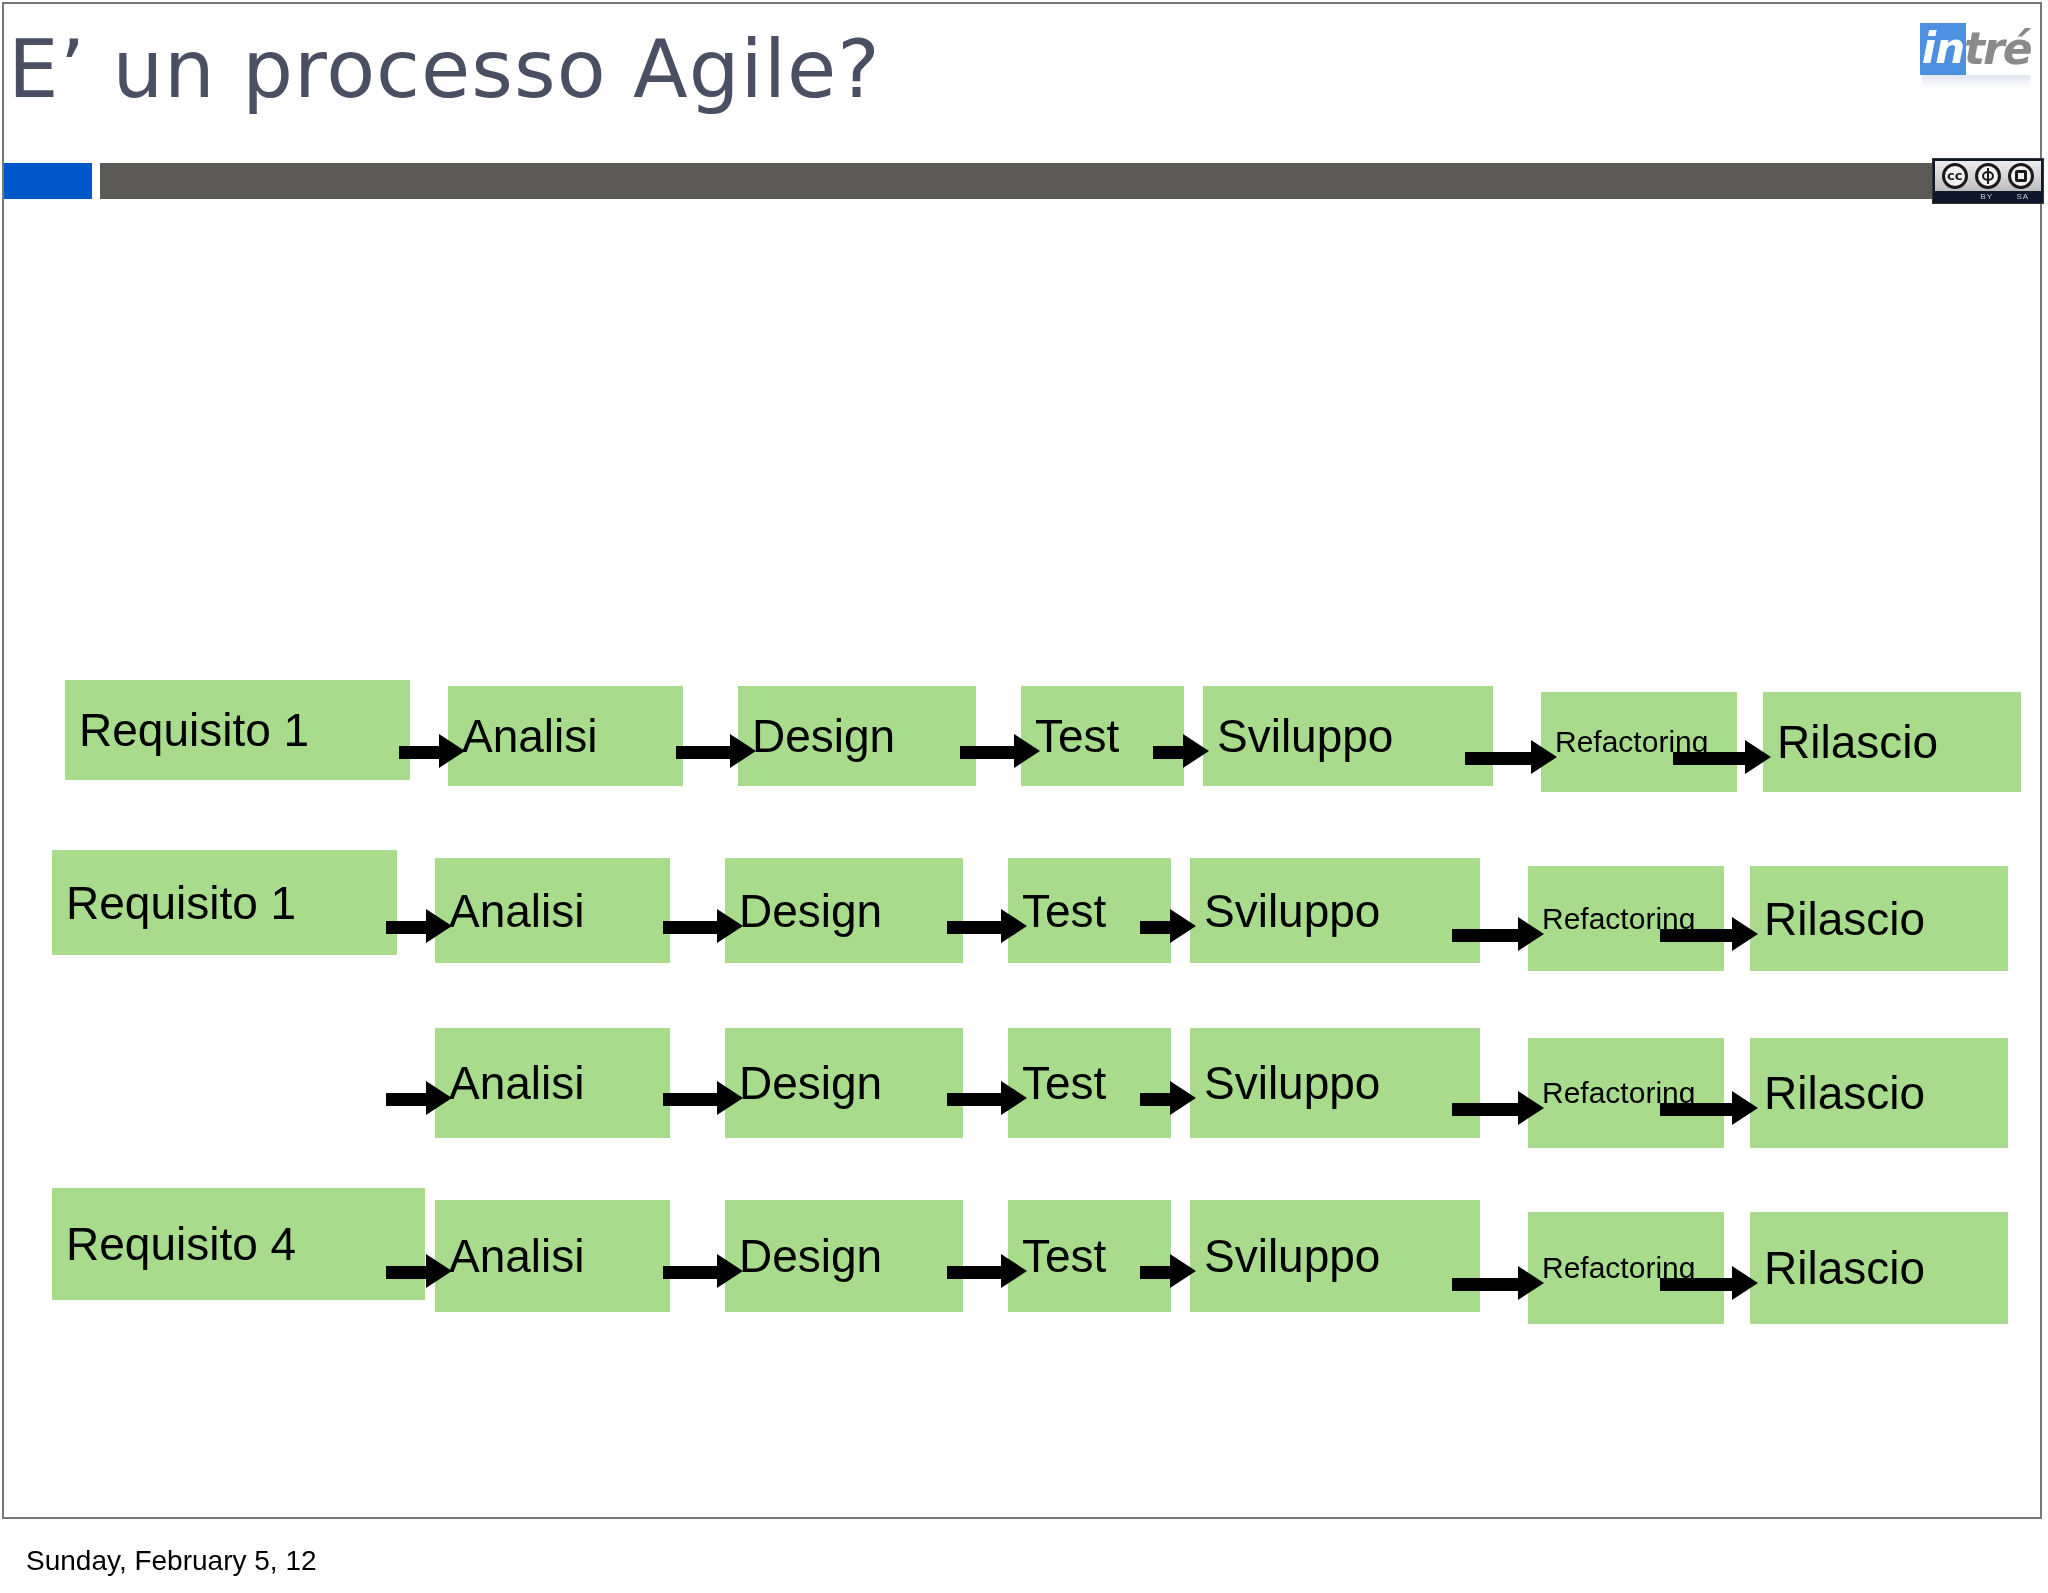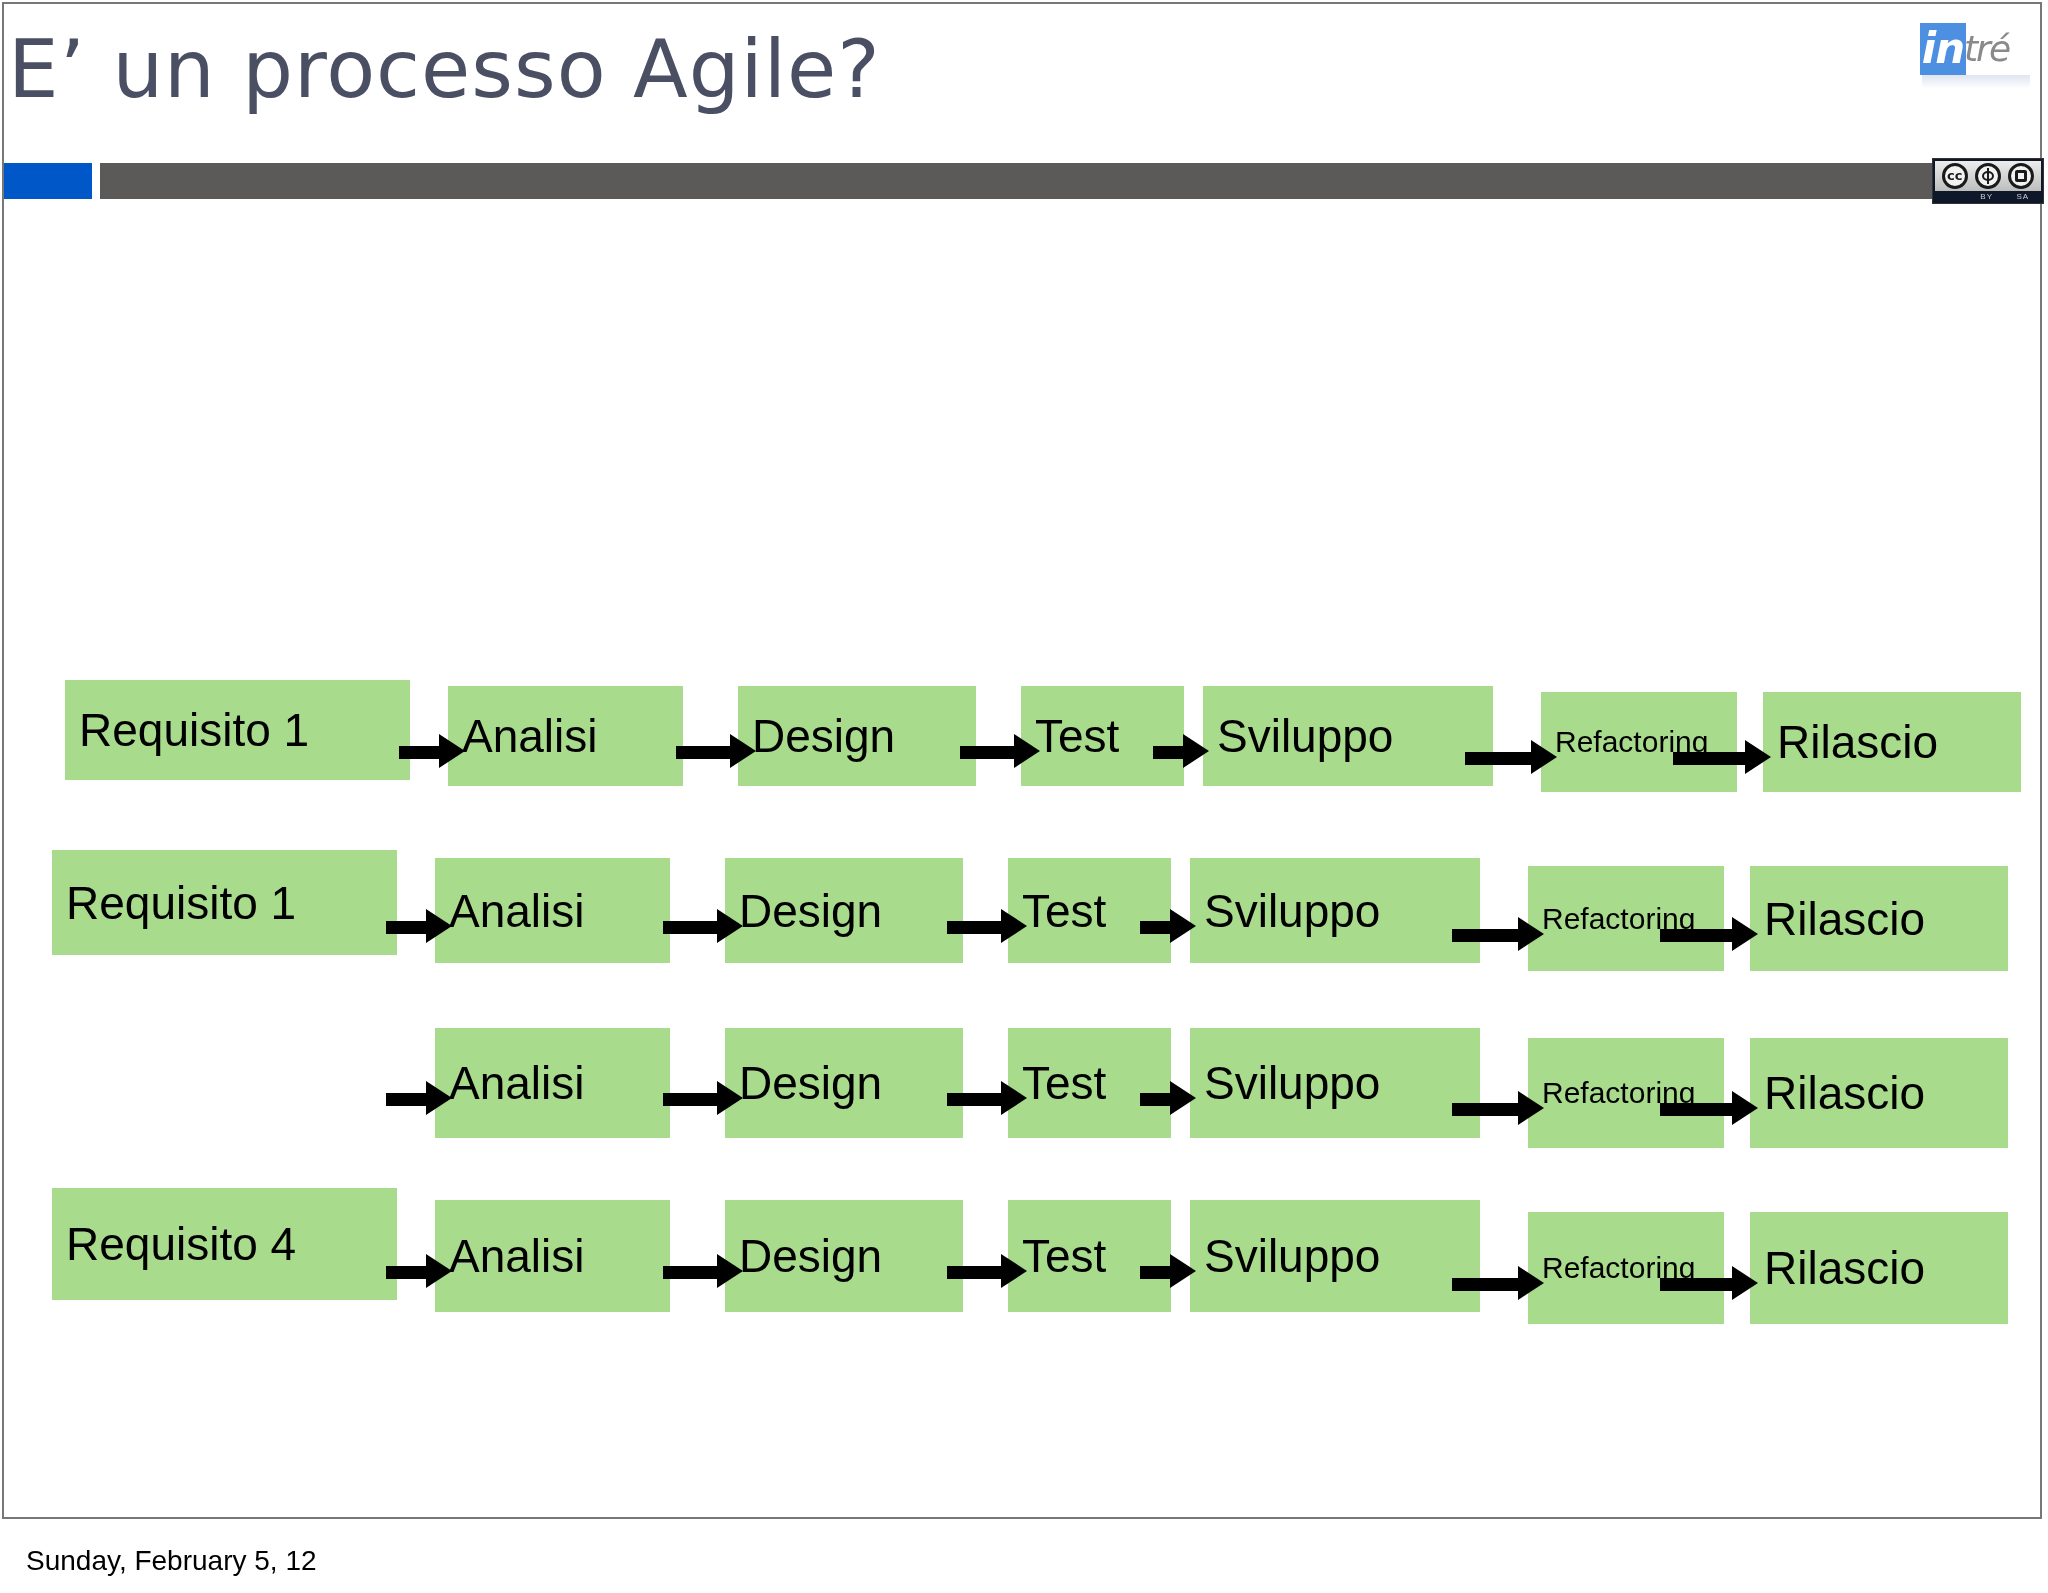--- a/index.html
+++ b/index.html
@@ -88,22 +88,22 @@
     text-align: center;
     letter-spacing: -1px;
   }
   .logo-tre {
     position: absolute;
     left: 44px;
     top: 4px;
     height: 52px;
     color: #8a8a8a;
     font-family: "DejaVu Sans", sans-serif;
-    font-weight: normal;
-    font-size: 36px;
+    font-weight: bold;
+    font-size: 44px;
     line-height: 52px;
     font-style: italic;
     letter-spacing: -2px;
   }
   .logo-reflect {
     position: absolute;
     left: 2px;
     top: 56px;
     width: 108px;
     height: 14px;
@@ -422,21 +422,21 @@
         <div class="arrow" style="left: 1452px; top: 491px; width: 92px;">
           <div class="shaft" style="width: 66px;"></div>
           <div class="head" style="left: 66px;"></div>
         </div>
         <div class="arrow" style="left: 1660px; top: 491px; width: 98px;">
           <div class="shaft" style="width: 72px;"></div>
           <div class="head" style="left: 72px;"></div>
         </div>
       </div>
       <div class="proc-row" style="top: 0px;">
-        <div class="proc-box big" style="left: 52px; top: 588px; width: 345px; height: 112px;">
+        <div class="proc-box big" style="left: 52px; top: 588px; width: 373px; height: 112px;">
           <span>Requisito 4</span>
         </div>
         <div class="proc-box big" style="left: 435px; top: 600px; width: 235px; height: 112px;">
           <span>Analisi</span>
         </div>
         <div class="proc-box big" style="left: 725px; top: 600px; width: 238px; height: 112px;">
           <span>Design</span>
         </div>
         <div class="proc-box big" style="left: 1008px; top: 600px; width: 163px; height: 112px;">
           <span>Test</span>

